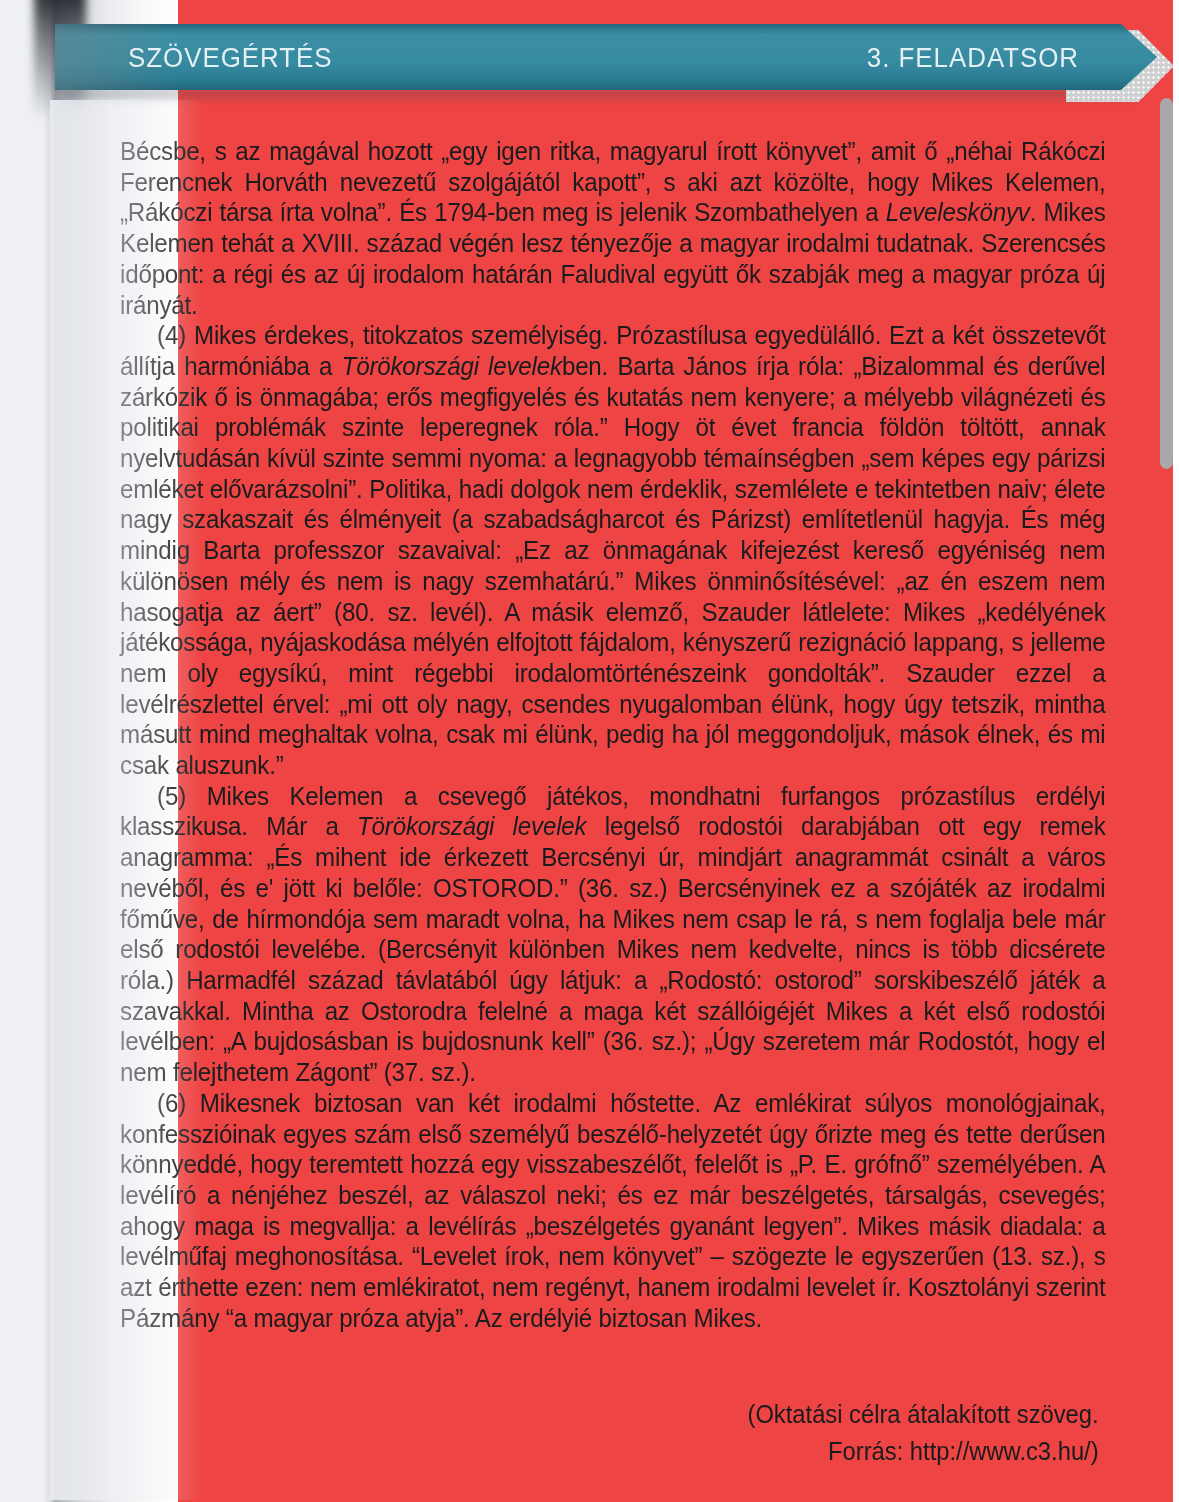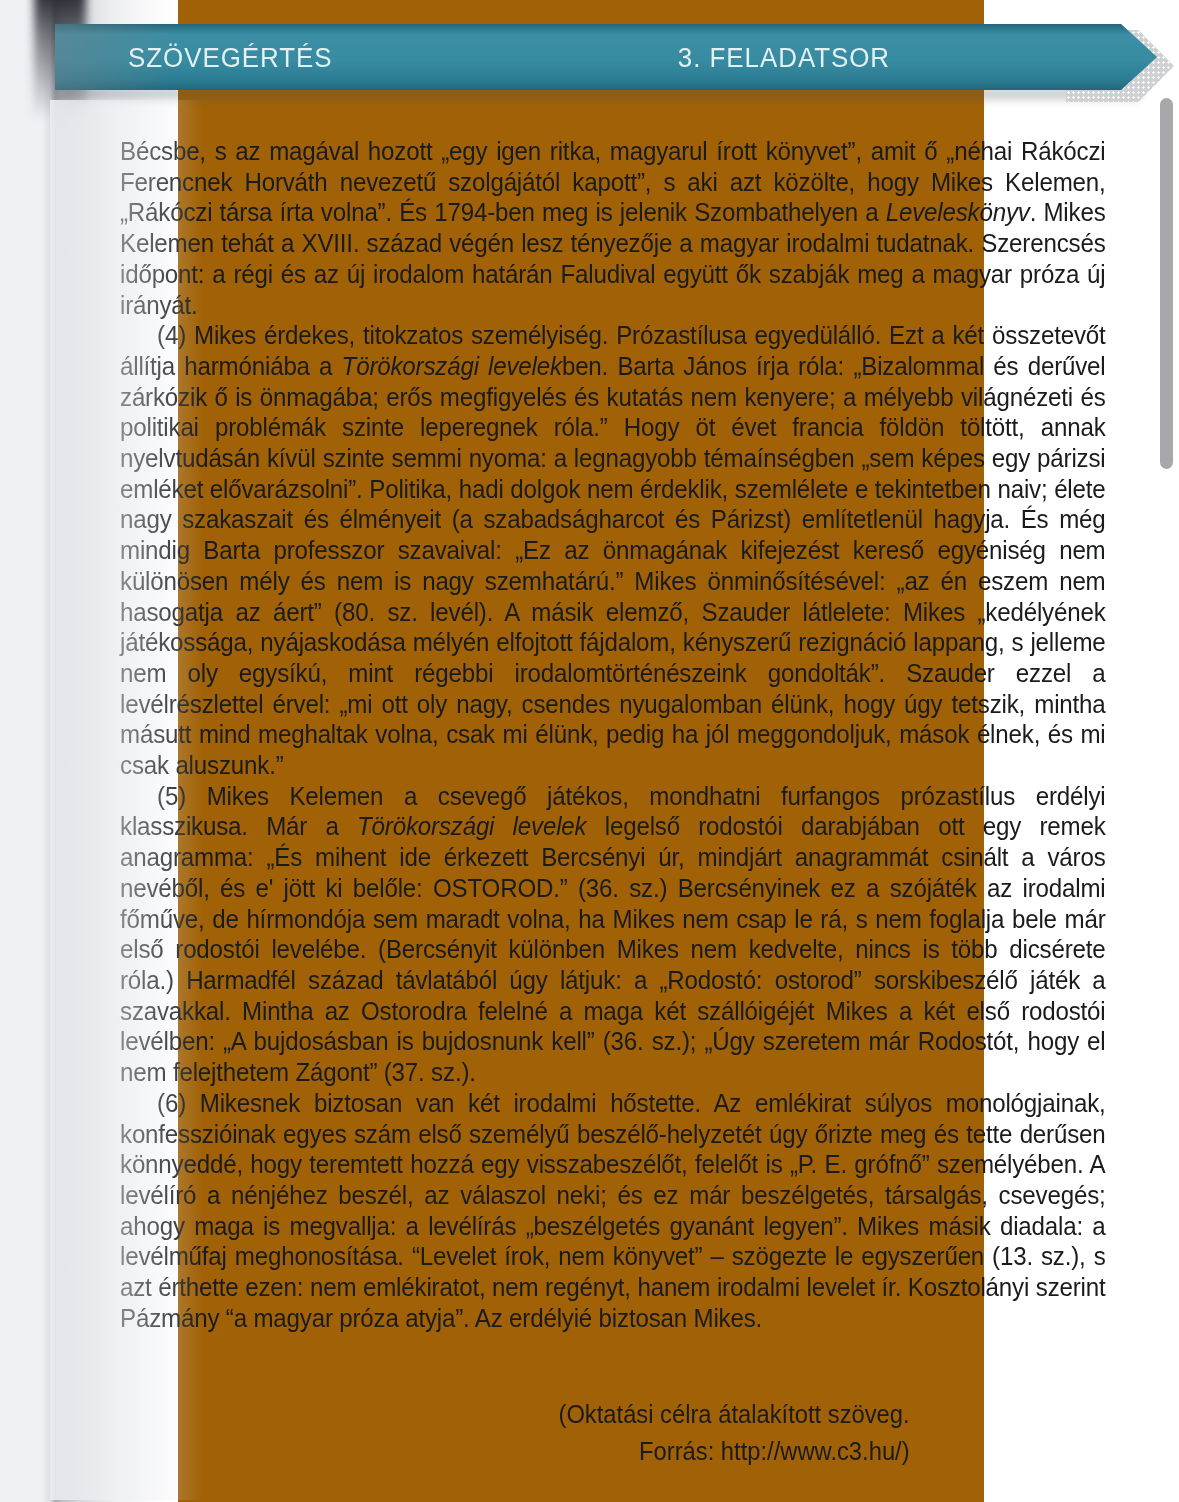--- a/index.html
+++ b/index.html
@@ -1,20 +1,20 @@
 <!DOCTYPE html>
 <html lang="hu"><head>
 <meta charset="utf-8">
 <style>
   html,body{margin:0;padding:0;}
   body{
     width:1179px;height:1502px;overflow:hidden;background:#ffffff;
     font-family:"Liberation Sans","DejaVu Sans",sans-serif;
   }
-  .page{position:relative;width:984px;height:1502px;background:#a16207;}
+  .page{position:relative;width:1173px;height:1502px;background:#ef4444;}
 
   
   .page-edge{
     position:absolute;left:0;top:0;width:178px;height:1502px;z-index:1;
     background:linear-gradient(to right,
       #eef0f4 0%, #eef0f4 24%,
       #dddfe4 28%,
       #aaaeb6 31%,
       #bcc0c7 35%,
       #d8dadf 46%,

